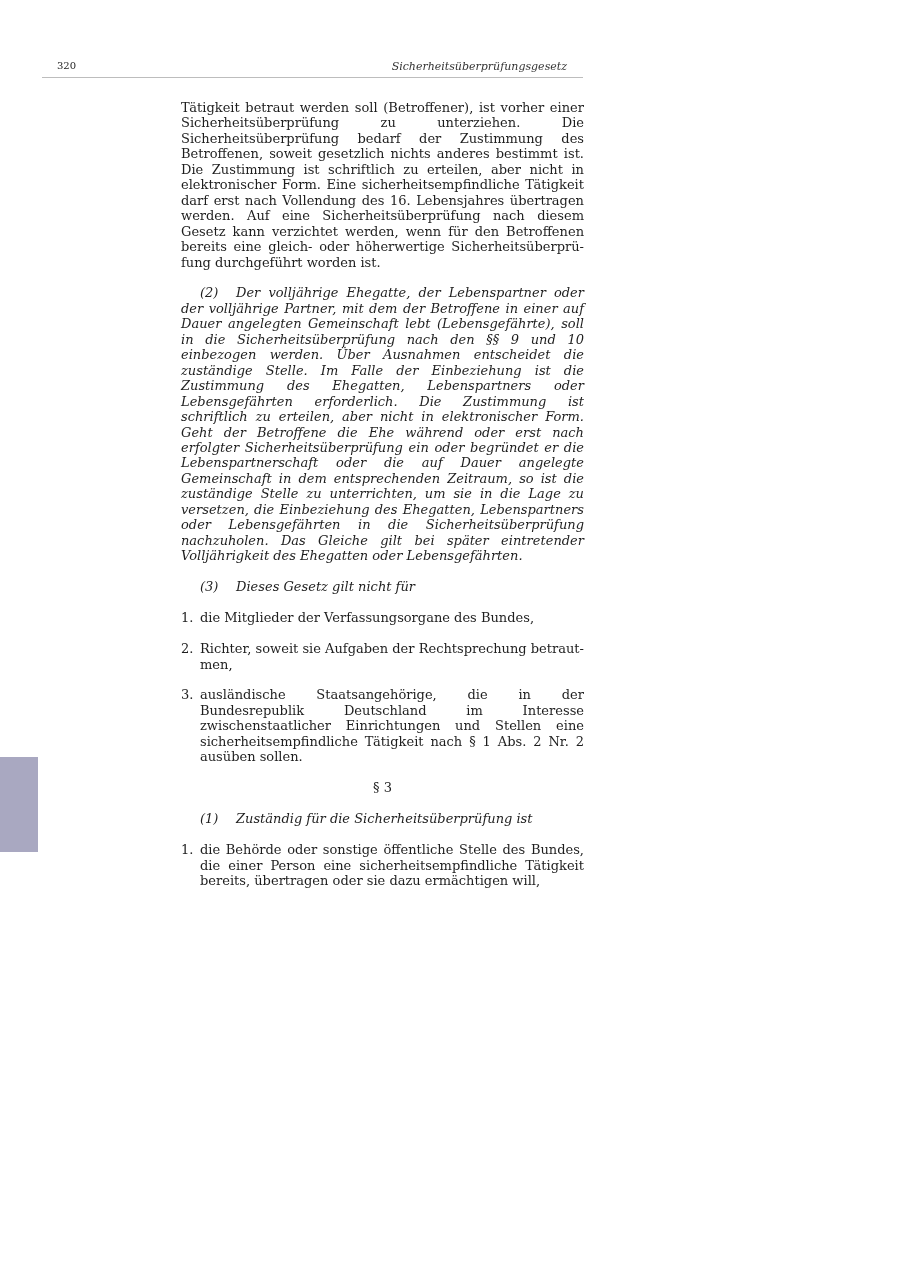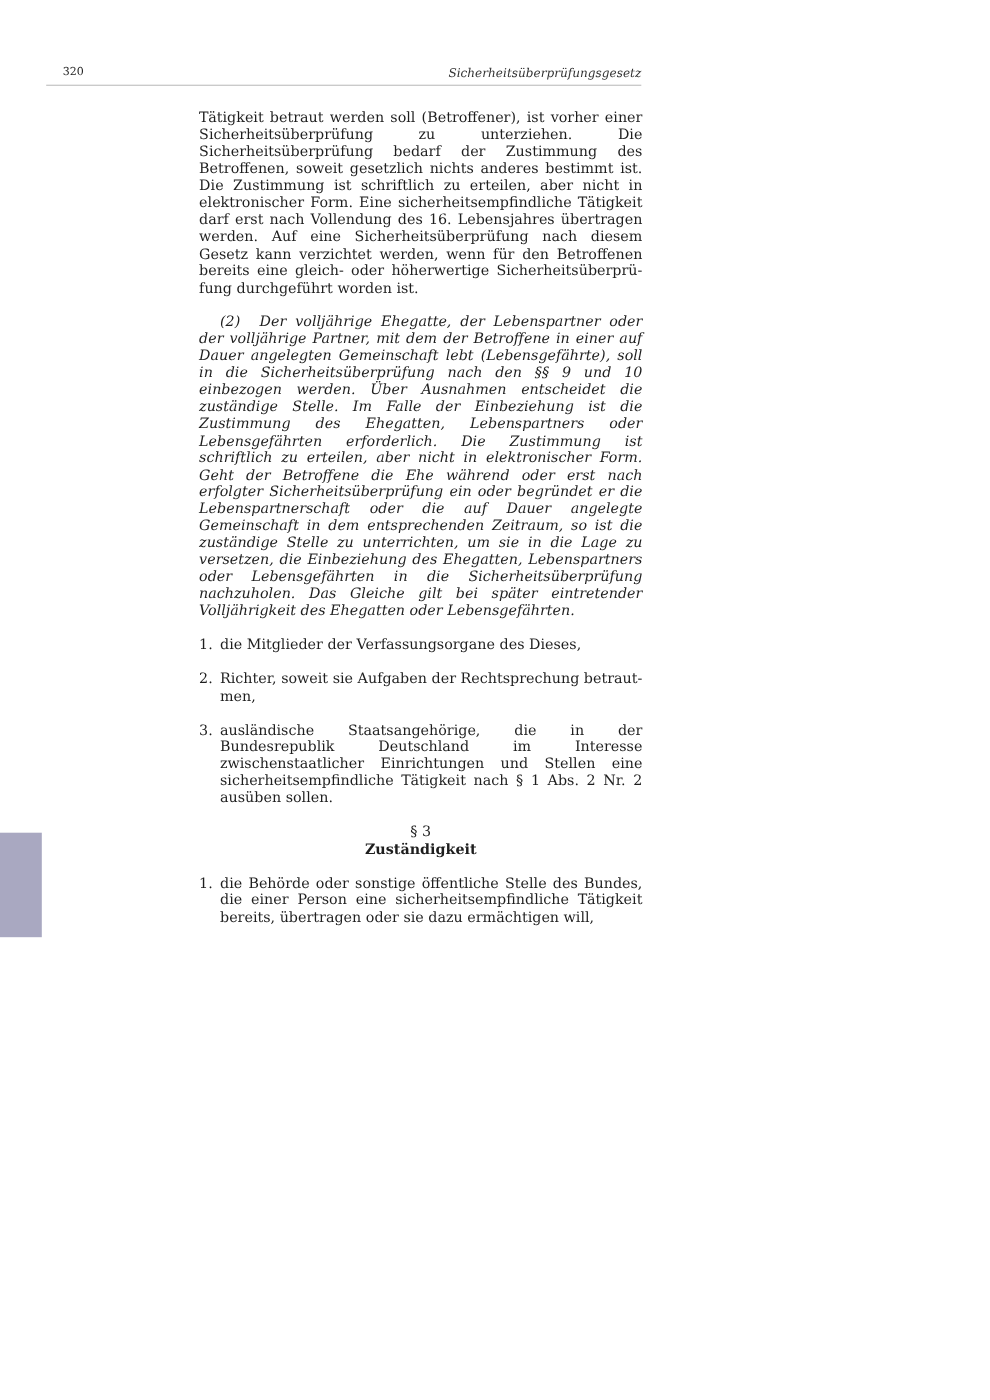--- a/index.html
+++ b/index.html
@@ -26,21 +26,21 @@
     .page-number {
       position: absolute;
       left: 15px;
       top: 1px;
       font-size: 10px;
       font-weight: normal;
       color: #222;
     }
     .running-title {
       position: absolute;
-      right: 0;
+      right: 16px;
       top: 1px;
       font-size: 11px;
       font-style: italic;
       color: #333;
       margin-left: 11px;
     }
     .text-column {
       position: absolute;
       left: 181px;
       top: 100px;
@@ -104,41 +104,42 @@
   <span class="page-number">320</span>
   <span class="running-title">Sicherheitsüberprüfungsgesetz</span>
 </div>
 
 <div class="text-column">
 
   <p class="para">Tätigkeit betraut werden soll (Betroffener), ist vorher einer Si­cherheitsüberprüfung zu unterziehen. Die Sicherheitsüberprüfung bedarf der Zustimmung des Betroffenen, soweit gesetzlich nichts anderes bestimmt ist. Die Zustimmung ist schriftlich zu ertei­len, aber nicht in elektronischer Form. Eine sicherheitsemp­findliche Tätigkeit darf erst nach Vollendung des 16. Lebens­jahres übertragen werden. Auf eine Sicherheitsüberprüfung nach diesem Gesetz kann verzichtet werden, wenn für den Betroffe­nen bereits eine gleich- oder höherwertige Sicherheitsüberprü­fung durchgeführt worden ist.</p>
 
   <p class="para indent"><span class="absnum">(2)</span><span>Der volljährige Ehegatte, der Lebenspartner oder der volljährige Partner, mit dem der Betroffene in einer auf Dauer angelegten Gemeinschaft lebt (Lebensgefährte), soll in die Si­cherheitsüberprüfung nach den §§ 9 und 10 einbezogen wer­den. Über Ausnahmen entscheidet die zuständige Stelle. Im Falle der Einbeziehung ist die Zustimmung des Ehegatten, Le­benspartners oder Lebensgefährten erforderlich. Die Zustimmung ist schriftlich zu erteilen, aber nicht in elektronischer Form. Geht der Betroffene die Ehe während oder erst nach erfolgter Sicherheitsüberprüfung ein oder begründet er die Lebenspart­nerschaft oder die auf Dauer angelegte Gemeinschaft in dem entsprechenden Zeitraum, so ist die zuständige Stelle zu un­terrichten, um sie in die Lage zu versetzen, die Einbeziehung des Ehegatten, Lebenspartners oder Lebensgefährten in die Si­cherheitsüberprüfung nachzuholen. Das Gleiche gilt bei später eintretender Volljährigkeit des Ehegatten oder Lebensgefährten.</span></p>
 
+  <p class="para indent"><span class="absnum">(3)</span><span>Dieses Gesetz gilt nicht für</span></p>
 
   <div class="list-item">
     <span class="list-num">1.</span>
-    <span class="list-text">die Mitglieder der Verfassungsorgane des Dieses,</span>
+    <span class="list-text">die Mitglieder der Verfassungsorgane des Bundes,</span>
   </div>
 
   <div class="list-item">
     <span class="list-num">2.</span>
     <span class="list-text">Richter, soweit sie Aufgaben der Rechtsprechung betraut­men,</span>
   </div>
 
   <div class="list-item">
     <span class="list-num">3.</span>
     <span class="list-text">ausländische Staatsangehörige, die in der Bundesrepublik Deutschland im Interesse zwischenstaatlicher Einrichtungen und Stellen eine sicherheitsempfindliche Tätigkeit nach § 1 Abs. 2 Nr. 2 ausüben sollen.</span>
   </div>
 
   <div class="section-heading">
     <span class="section-symbol">§ 3</span>
-    <span class="section-title">Zuständigkeit</span>
   </div>
 
+  <p class="para indent"><span class="absnum">(1)</span><span>Zuständig für die Sicherheitsüberprüfung ist</span></p>
 
   <div class="list-item">
     <span class="list-num">1.</span>
     <span class="list-text">die Behörde oder sonstige öffentliche Stelle des Bundes, die einer Person eine sicherheitsempfindliche Tätigkeit bereits, übertragen oder sie dazu ermächtigen will,</span>
   </div>
 
 </div>
 
 <div class="side-tab"></div>
 

